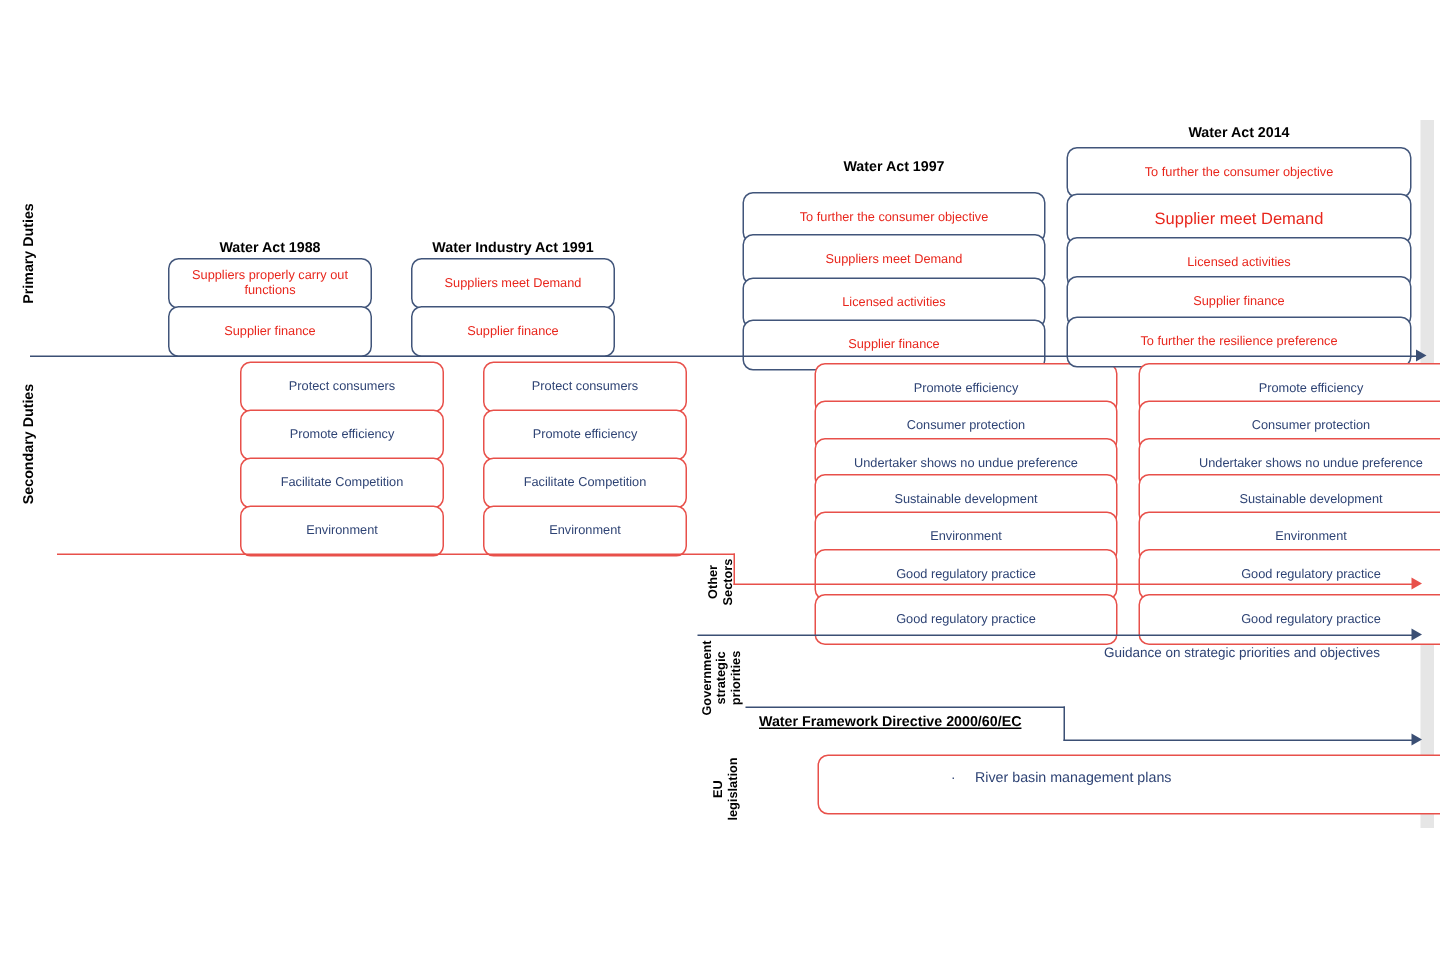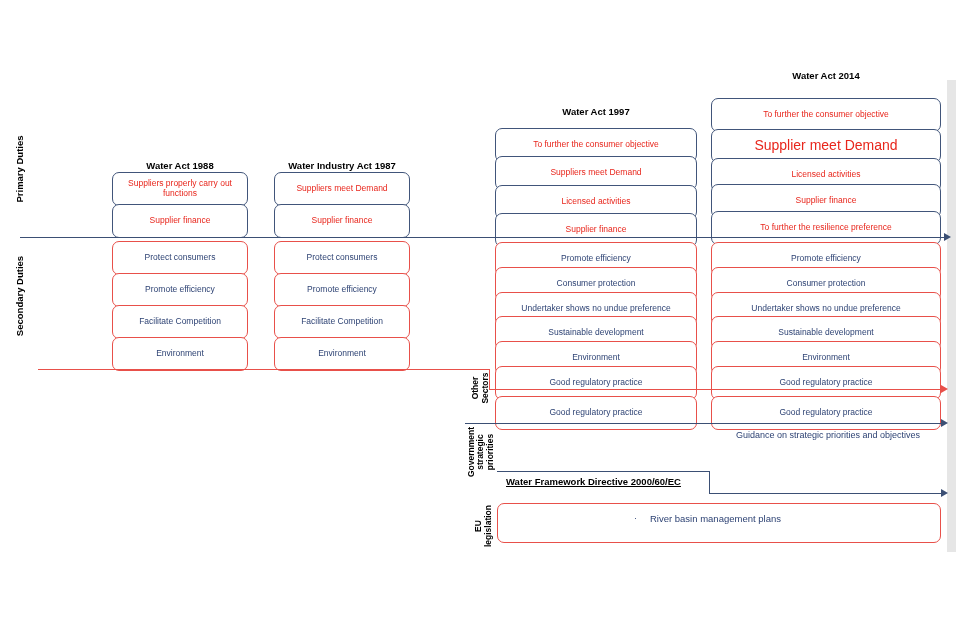--- a/index.html
+++ b/index.html
@@ -20,21 +20,21 @@
     position:absolute;
     box-sizing:border-box;
     border-radius:7px;
     background:#ffffff;
     display:flex;align-items:center;justify-content:center;
     text-align:center;
     line-height:1.12;
     padding:16px 4px;
   }
   .box.blue{border:1.4px solid #41557a;}
-  .box.red{border:1.4px solid #e8504a;}
+  .box.red{border:1.4px solid #e8504a;margin-left:48px;}
   .txt-red{color:#e8261c;}
   .txt-blue{color:#2e4374;}
 
   .col-title{
     position:absolute;
     font-weight:bold;
     font-size:9.5px;
     color:#000;
     text-align:center;
     white-space:nowrap;
@@ -90,25 +90,25 @@
 
   <div class="vlabel" style="left:433px;top:431px;width:96px;height:42px;font-size:8.5px;">Government
 strategic
 priorities</div>
 
   <div class="vlabel" style="left:452px;top:510px;width:64px;height:32px;font-size:8.5px;">EU
 legislation</div>
 
   <div class="col-title" style="left:112px;top:160px;width:136px;">Water Act 1988</div>
 
-  <div class="col-title" style="left:274px;top:160px;width:136px;">Water Industry Act 1987</div>
+  <div class="col-title" style="left:274px;top:160px;width:136px;">Water Industry Act 1991</div>
 
   <div class="col-title" style="left:495px;top:106px;width:202px;">Water Act 1997</div>
 
-  <div class="col-title" style="left:711px;top:70px;width:230px;">Water Act 2014</div>
+  <div class="col-title" style="left:711px;top:83px;width:230px;">Water Act 2014</div>
 
   <div class="box blue txt-red" style="left:112px;top:172px;width:136px;height:27px;font-size:8.5px;">Suppliers properly carry out functions</div>
   <div class="box blue txt-red" style="left:112px;top:204px;width:136px;height:28px;font-size:8.5px;">Supplier finance</div>
 
   <div class="box red txt-blue" style="left:112px;top:241px;width:136px;height:26px;font-size:8.5px;">Protect consumers</div>
   <div class="box red txt-blue" style="left:112px;top:273px;width:136px;height:26px;font-size:8.5px;">Promote efficiency</div>
   <div class="box red txt-blue" style="left:112px;top:305px;width:136px;height:26px;font-size:8.5px;">Facilitate Competition</div>
   <div class="box red txt-blue" style="left:112px;top:337px;width:136px;height:26px;font-size:8.5px;">Environment</div>
 
   <div class="box blue txt-red" style="left:274px;top:172px;width:136px;height:27px;font-size:8.5px;">Suppliers meet Demand</div>
@@ -128,21 +128,21 @@
   <div class="box red txt-blue" style="left:495px;top:267px;width:202px;height:21px;font-size:8.5px;">Consumer protection</div>
   <div class="box red txt-blue" style="left:495px;top:292px;width:202px;height:21px;font-size:8.5px;">Undertaker shows no undue preference</div>
   <div class="box red txt-blue" style="left:495px;top:316px;width:202px;height:21px;font-size:8.5px;">Sustainable development</div>
   <div class="box red txt-blue" style="left:495px;top:341px;width:202px;height:21px;font-size:8.5px;">Environment</div>
   <div class="box red txt-blue" style="left:495px;top:366px;width:202px;height:21px;font-size:8.5px;">Good regulatory practice</div>
 
   <div class="box red txt-blue" style="left:495px;top:396px;width:202px;height:22px;font-size:8.5px;">Good regulatory practice</div>
 
 
   <div class="box blue txt-red" style="left:711px;top:98px;width:230px;height:21px;font-size:8.5px;">To further the consumer objective</div>
-  <div class="box blue txt-red" style="left:711px;top:129px;width:230px;height:21px;font-size:14px;">Supplier meet Demand</div>
+  <div class="box blue txt-red" style="left:711px;top:129px;width:230px;height:21px;font-size:11px;">Supplier meet Demand</div>
   <div class="box blue txt-red" style="left:711px;top:158px;width:230px;height:21px;font-size:8.5px;">Licensed activities</div>
   <div class="box blue txt-red" style="left:711px;top:184px;width:230px;height:21px;font-size:8.5px;">Supplier finance</div>
   <div class="box blue txt-red" style="left:711px;top:211px;width:230px;height:21px;font-size:8.5px;">To further the resilience preference</div>
 
   <div class="box red txt-blue" style="left:711px;top:242px;width:230px;height:21px;font-size:8.5px;">Promote efficiency</div>
   <div class="box red txt-blue" style="left:711px;top:267px;width:230px;height:21px;font-size:8.5px;">Consumer protection</div>
   <div class="box red txt-blue" style="left:711px;top:292px;width:230px;height:21px;font-size:8.5px;">Undertaker shows no undue preference</div>
   <div class="box red txt-blue" style="left:711px;top:316px;width:230px;height:21px;font-size:8.5px;">Sustainable development</div>
   <div class="box red txt-blue" style="left:711px;top:341px;width:230px;height:21px;font-size:8.5px;">Environment</div>
   <div class="box red txt-blue" style="left:711px;top:366px;width:230px;height:21px;font-size:8.5px;">Good regulatory practice</div>

